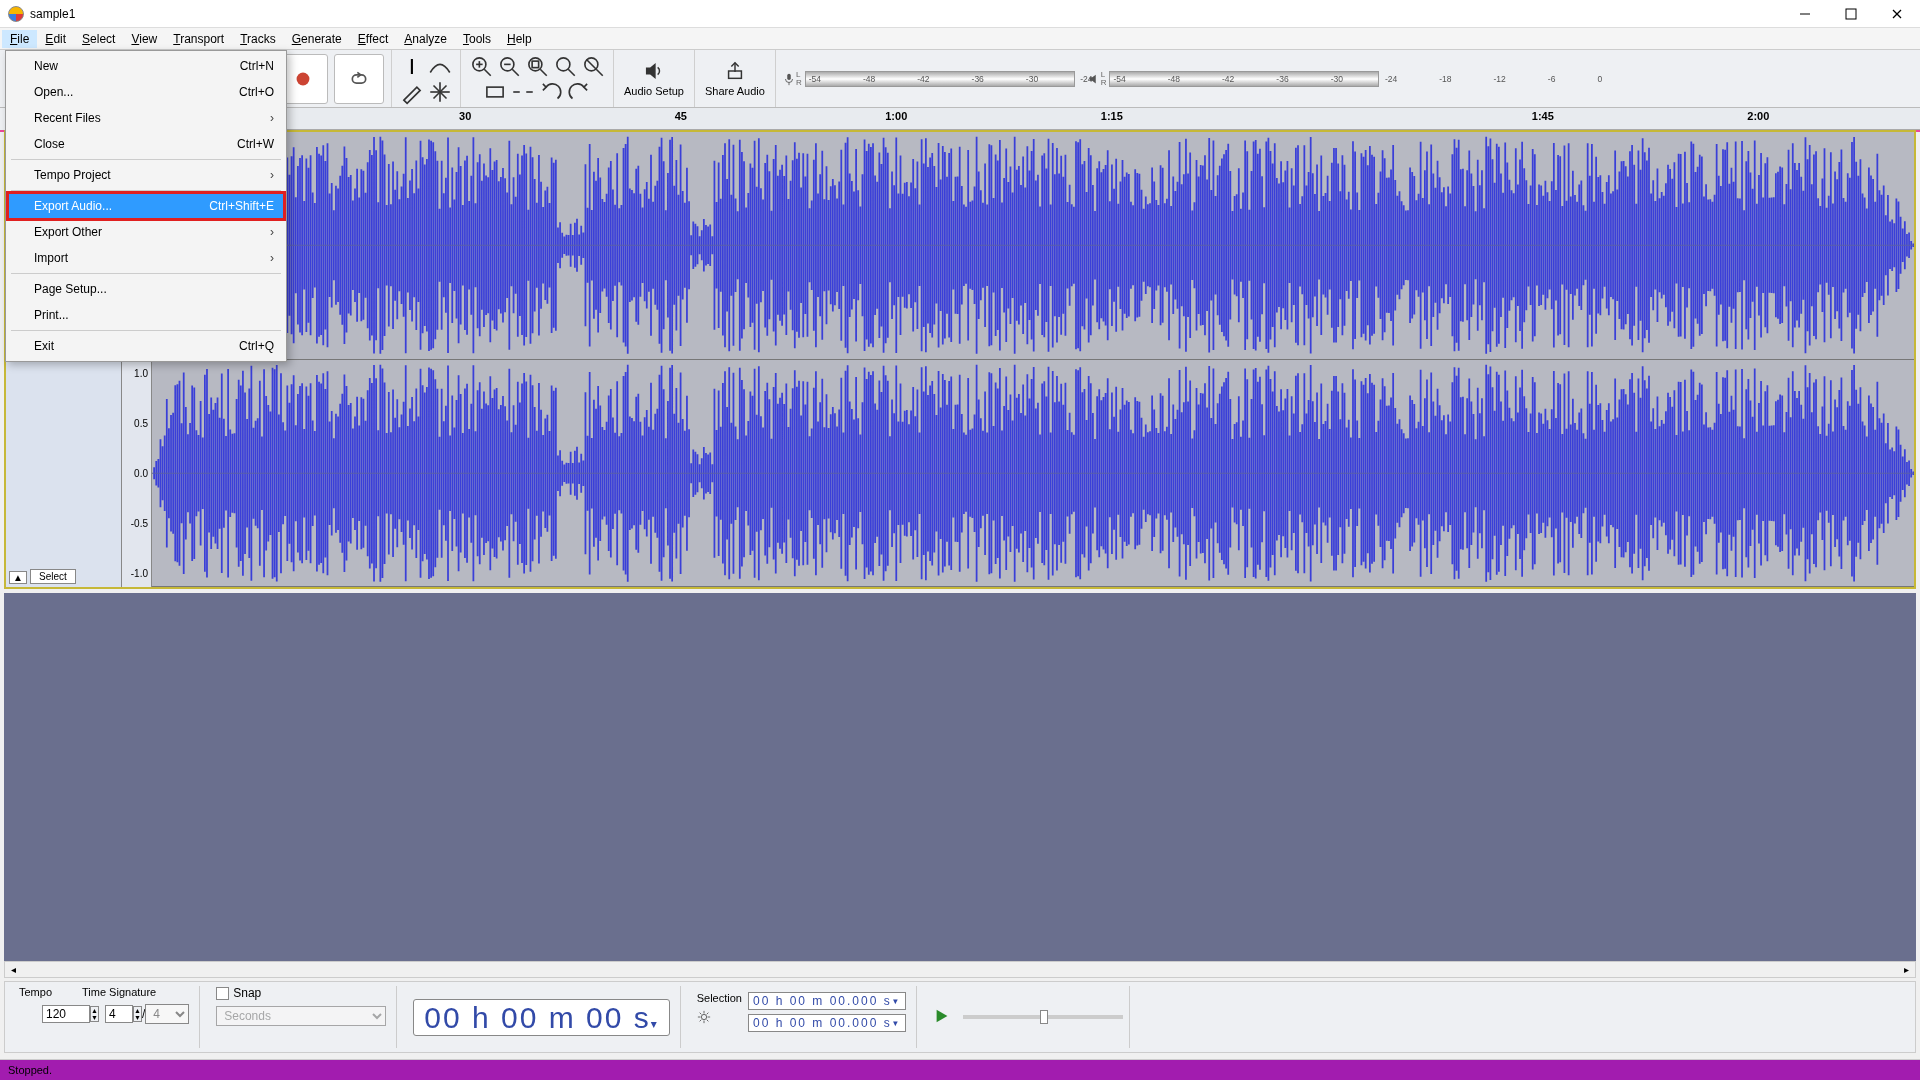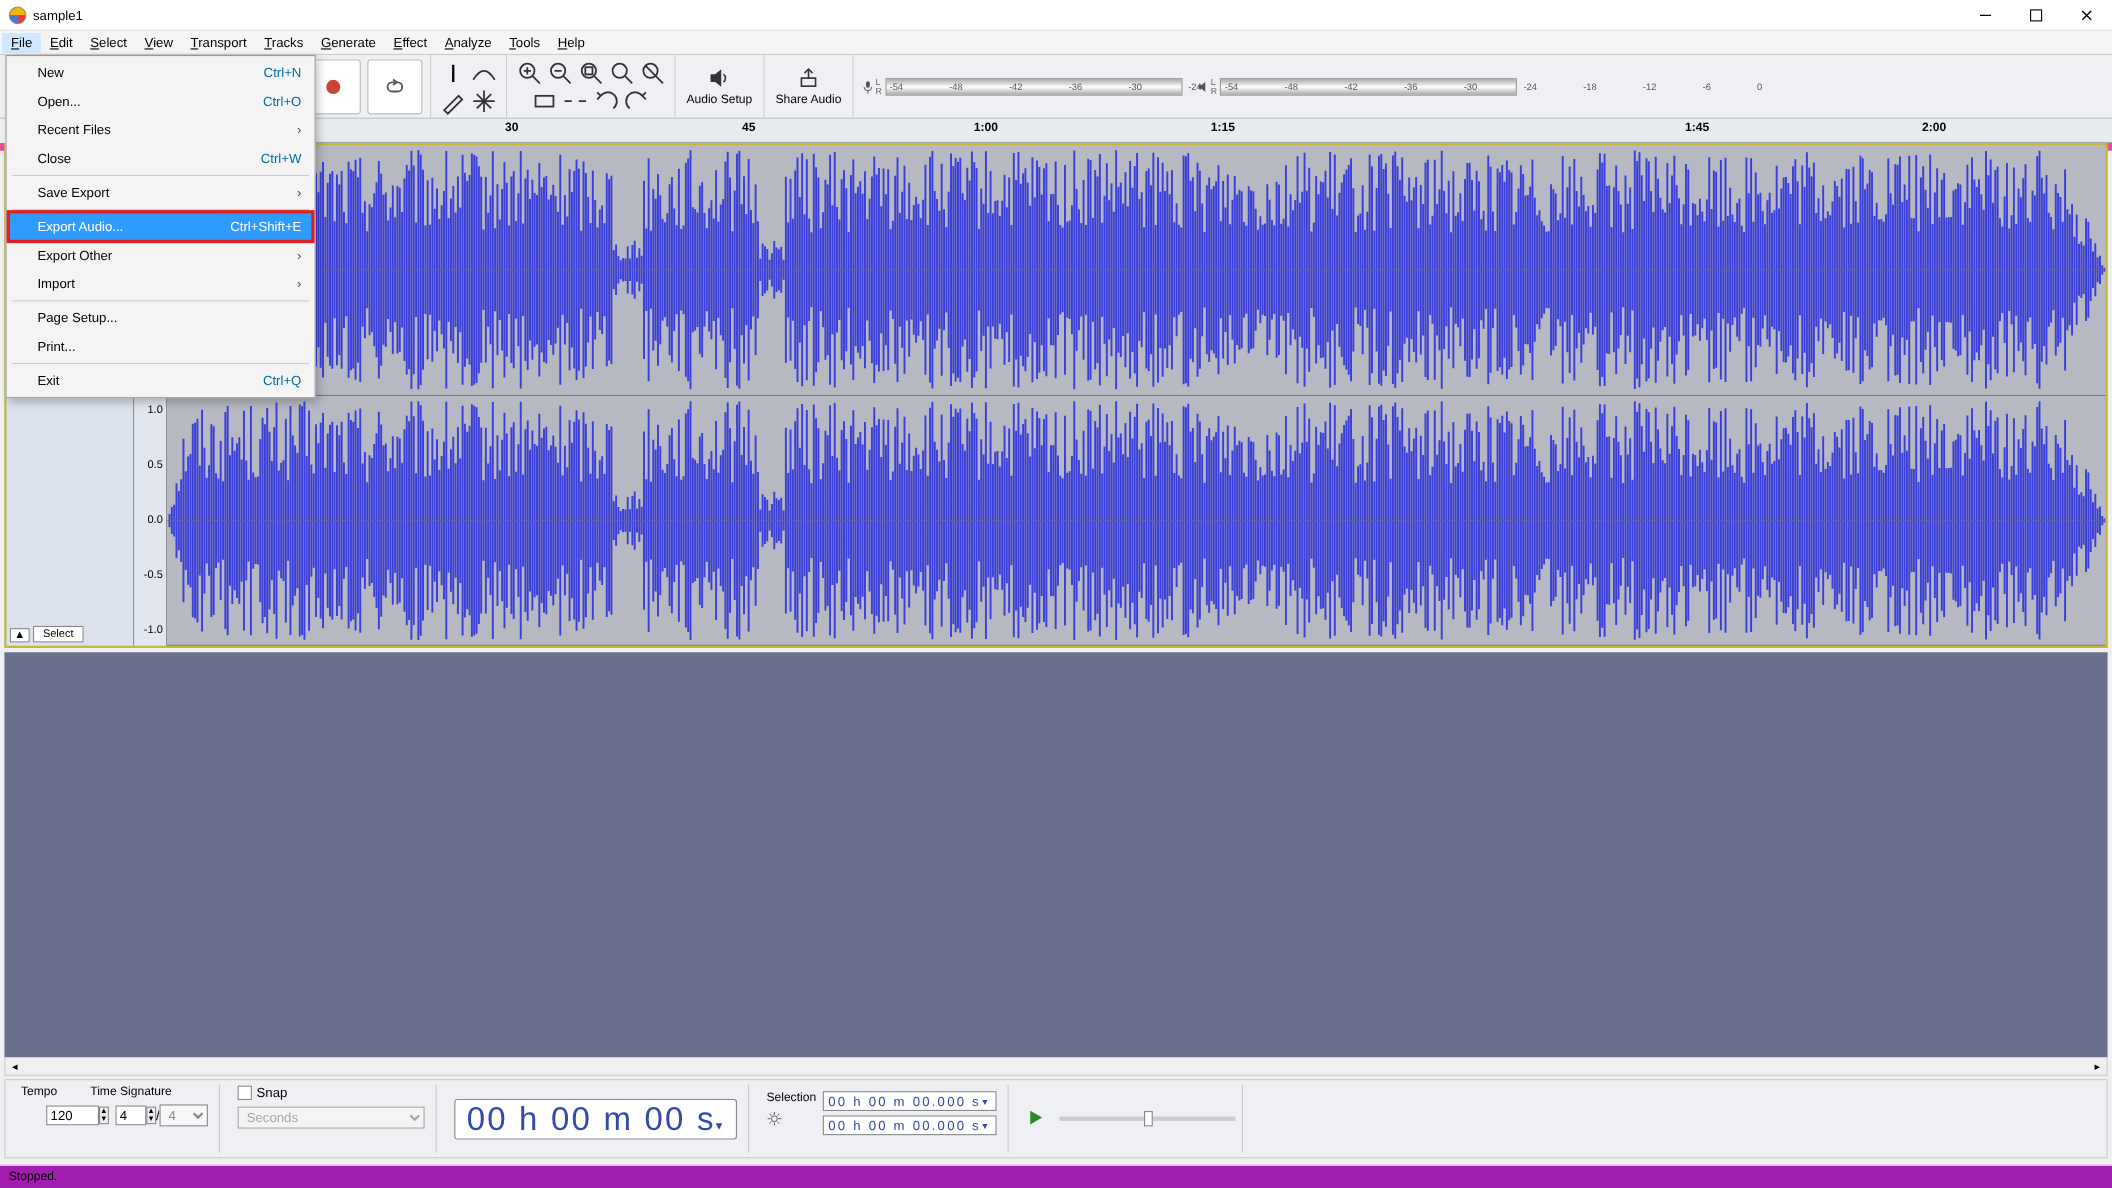--- a/index.html
+++ b/index.html
@@ -64,21 +64,21 @@
 .combo { border:1px solid #888; background:#f7f7f7; padding:1px 3px; font-size:12px; color:#888;}
 .time-display { font-family: "Consolas", monospace; font-size: 30px; letter-spacing: 2px; color:#324aa8; background:#fff; border:1px solid #888; padding:0 10px; border-radius:3px;}
 .sel-time { font-family: monospace; font-size:12px; letter-spacing:2px; background:#fff; border:1px solid #888; padding:1px 4px; color:#324aa8;}
 
 
 .statusbar { position:absolute; bottom:0; left:0; right:0; height:21px; background:#a21caf; border-top:1px solid #ccc; font-size:11px; padding:2px 8px; display:flex; align-items:center;}
 
 
 .dropdown { position: absolute; top: 50px; left: 5px; width: 282px; background: #f4f4f4; border: 1px solid #999; box-shadow: 3px 3px 8px rgba(0,0,0,0.25); font-size: 12px; z-index: 100; padding:2px;}
 .dropdown .row { display: flex; align-items: center; height: 26px; padding: 0 10px 0 26px; position:relative;}
-.dropdown .row .shortcut { margin-left: auto; color: #0369a1; }
+.dropdown .row .shortcut { margin-left: auto; color: #000000; }
 .dropdown .row .sub { margin-left: auto; color:#444;}
 .dropdown .sep { height:1px; background:#ccc; margin:2px 3px;}
 .dropdown .row.highlight { background: #2f9bff; color: #fff; }
 .dropdown .row.highlight .shortcut { color:#fff;}
 .dropdown .row.boxed { outline: 3px solid #e02020; outline-offset: -1px;}
 
 .chk { width:13px; height:13px; border:1px solid #888; background:#fff; display:inline-block; margin-right:4px; vertical-align:middle;}
 
 svg.icon { width:16px; height:16px;}
 </style>
@@ -284,21 +284,21 @@
         <span class="tick">-30</span>
         <span class="tick">-24</span>
         <span class="tick">-18</span>
         <span class="tick">-12</span>
         <span class="tick">-6</span>
         <span class="tick">0</span>
       </div>
   </div>
 </div>
 
-<div style="display:flex; border-bottom:7px solid #ec4899;">
+<div style="display:flex; border-bottom:2px solid #ec4899;">
   <div style="width:124px; height:22px; background:#eef0f3;"></div>
   <div class="ruler" id="ruler" style="flex:1; margin-left:0;">
       <div class="tick-label" style="left: 7%;">15</div>
       <div class="tick-label" style="left: 19%;">30</div>
       <div class="tick-label" style="left: 31%;">45</div>
       <div class="tick-label" style="left: 43%;">1:00</div>
       <div class="tick-label" style="left: 55%;">1:15</div>
       <div class="tick-label" style="left: 67%; margin-top: 28px;">1:30</div>
       <div class="tick-label" style="left: 79%;">1:45</div>
       <div class="tick-label" style="left: 91%;">2:00</div>
@@ -438,21 +438,21 @@
     <div class="row">
       <span>Recent Files</span>
       <span class="sub">›</span>
     </div>
     <div class="row">
       <span>Close</span>
       <span class="shortcut">Ctrl+W</span>
     </div>
     <div class="sep"></div>
     <div class="row">
-      <span>Save Export</span>
+      <span>Tempo Project</span>
       <span class="sub">›</span>
     </div>
     <div class="sep"></div>
     <div class="row highlight boxed">
       <span>Export Audio...</span>
       <span class="shortcut">Ctrl+Shift+E</span>
     </div>
     <div class="row">
       <span>Export Other</span>
       <span class="sub">›</span>

